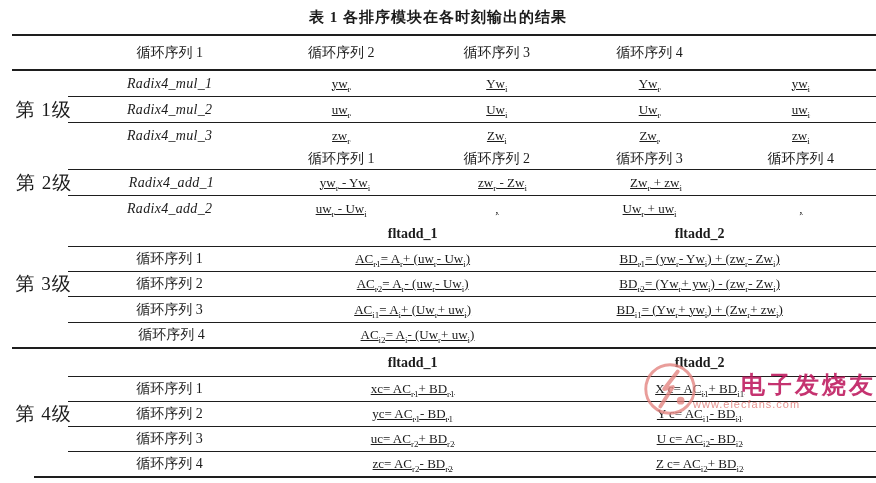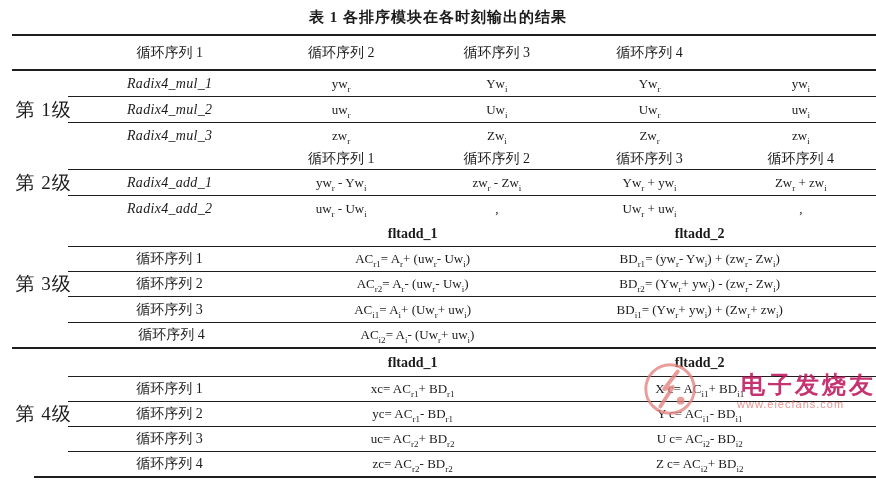--- a/index.html
+++ b/index.html
@@ -27,21 +27,21 @@
   .r6 .c4{width:154px;}
   .r6 .c5{width:152px;}
   
   .r4 .d0{width:68px;}
   .r4 .d1{width:187px;}
   .r4 .d2{width:305px;}
   .r4 .d3{width:316px;padding-right:40px;box-sizing:border-box;} .h33{height:33px;} .h27{height:27px;} .h26{height:26px;}
   .h25{height:25px;} .h24{height:24px;} .h20{height:20px;}
   .mono-name{letter-spacing:0.3px;font-style:italic;}
   .bold{font-weight:bold;}
-  .formula{font-size:13px;}
+  .formula{font-size:13px;text-decoration:underline;}
   .formula sub{font-size:9px;line-height:0;letter-spacing:0;}
   .lvl{font-size:19px;letter-spacing:1px;}
   
   .watermark{
     position:absolute;right:0;bottom:2px;display:flex;align-items:center;
     pointer-events:none;opacity:0.88;
   }
   .wm-logo{flex:0 0 auto;margin-right:-8px;}
   .wm-text{display:flex;flex-direction:column;align-items:flex-start;}
   .wm-brand{
@@ -103,21 +103,20 @@
     <div class="c c4">循环序列 3</div>
     <div class="c c5">循环序列 4</div>
   </div>
   <div class="rule part"></div>
 
   <div class="row r6 h25">
     <div class="c c0 lvl">第 2级</div>
     <div class="c c1 mono-name">Radix4_add_1</div>
     <div class="c c2 formula">yw<sub>r</sub> - Yw<sub>i</sub></div>
     <div class="c c3 formula">zw<sub>r</sub> - Zw<sub>i</sub></div>
-    <div class="c c4 formula">Yw<sub>r</sub> + yw<sub>i</sub></div>
     <div class="c c5 formula">Zw<sub>r</sub> + zw<sub>i</sub></div>
   </div>
   <div class="rule part"></div>
   <div class="row r6 h26">
     <div class="c c0"></div>
     <div class="c c1 mono-name">Radix4_add_2</div>
     <div class="c c2 formula">uw<sub>r</sub> - Uw<sub>i</sub></div>
     <div class="c c3 formula">,</div>
     <div class="c c4 formula">Uw<sub>r</sub> + uw<sub>i</sub></div>
     <div class="c c5 formula">,</div>
@@ -199,17 +198,17 @@
   <div class="watermark">
     <span class="wm-logo">
       <svg width="62" height="62" viewBox="0 0 64 64">
         <circle cx="32" cy="32" r="25" fill="none" stroke="#e2837f" stroke-width="3" opacity="0.9"></circle>
         <path d="M40 14 L26 32 L35 30 L22 50" fill="none" stroke="#e2837f" stroke-width="4" stroke-linecap="round" stroke-linejoin="round" opacity="0.9"></path>
         <circle cx="43" cy="44" r="4" fill="#e2837f" opacity="0.9"></circle>
       </svg>
     </span>
     <span class="wm-text">
       <span class="wm-brand" style="color: #be185d; margin-left: 48px;">电子发烧友</span>
-      <span class="wm-url" style="color: rgb(226, 131, 127); margin-left: 44px;">www.elecfans.com</span>
+      <span class="wm-url" style="color: rgb(226, 131, 127);">www.elecfans.com</span>
     </span>
   </div>
 
 </div>
 
 </body></html>

